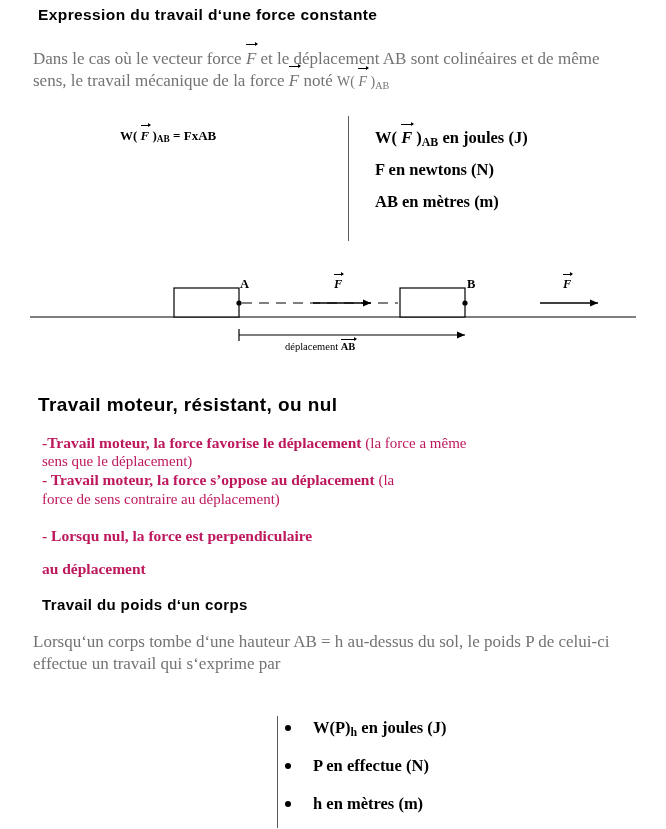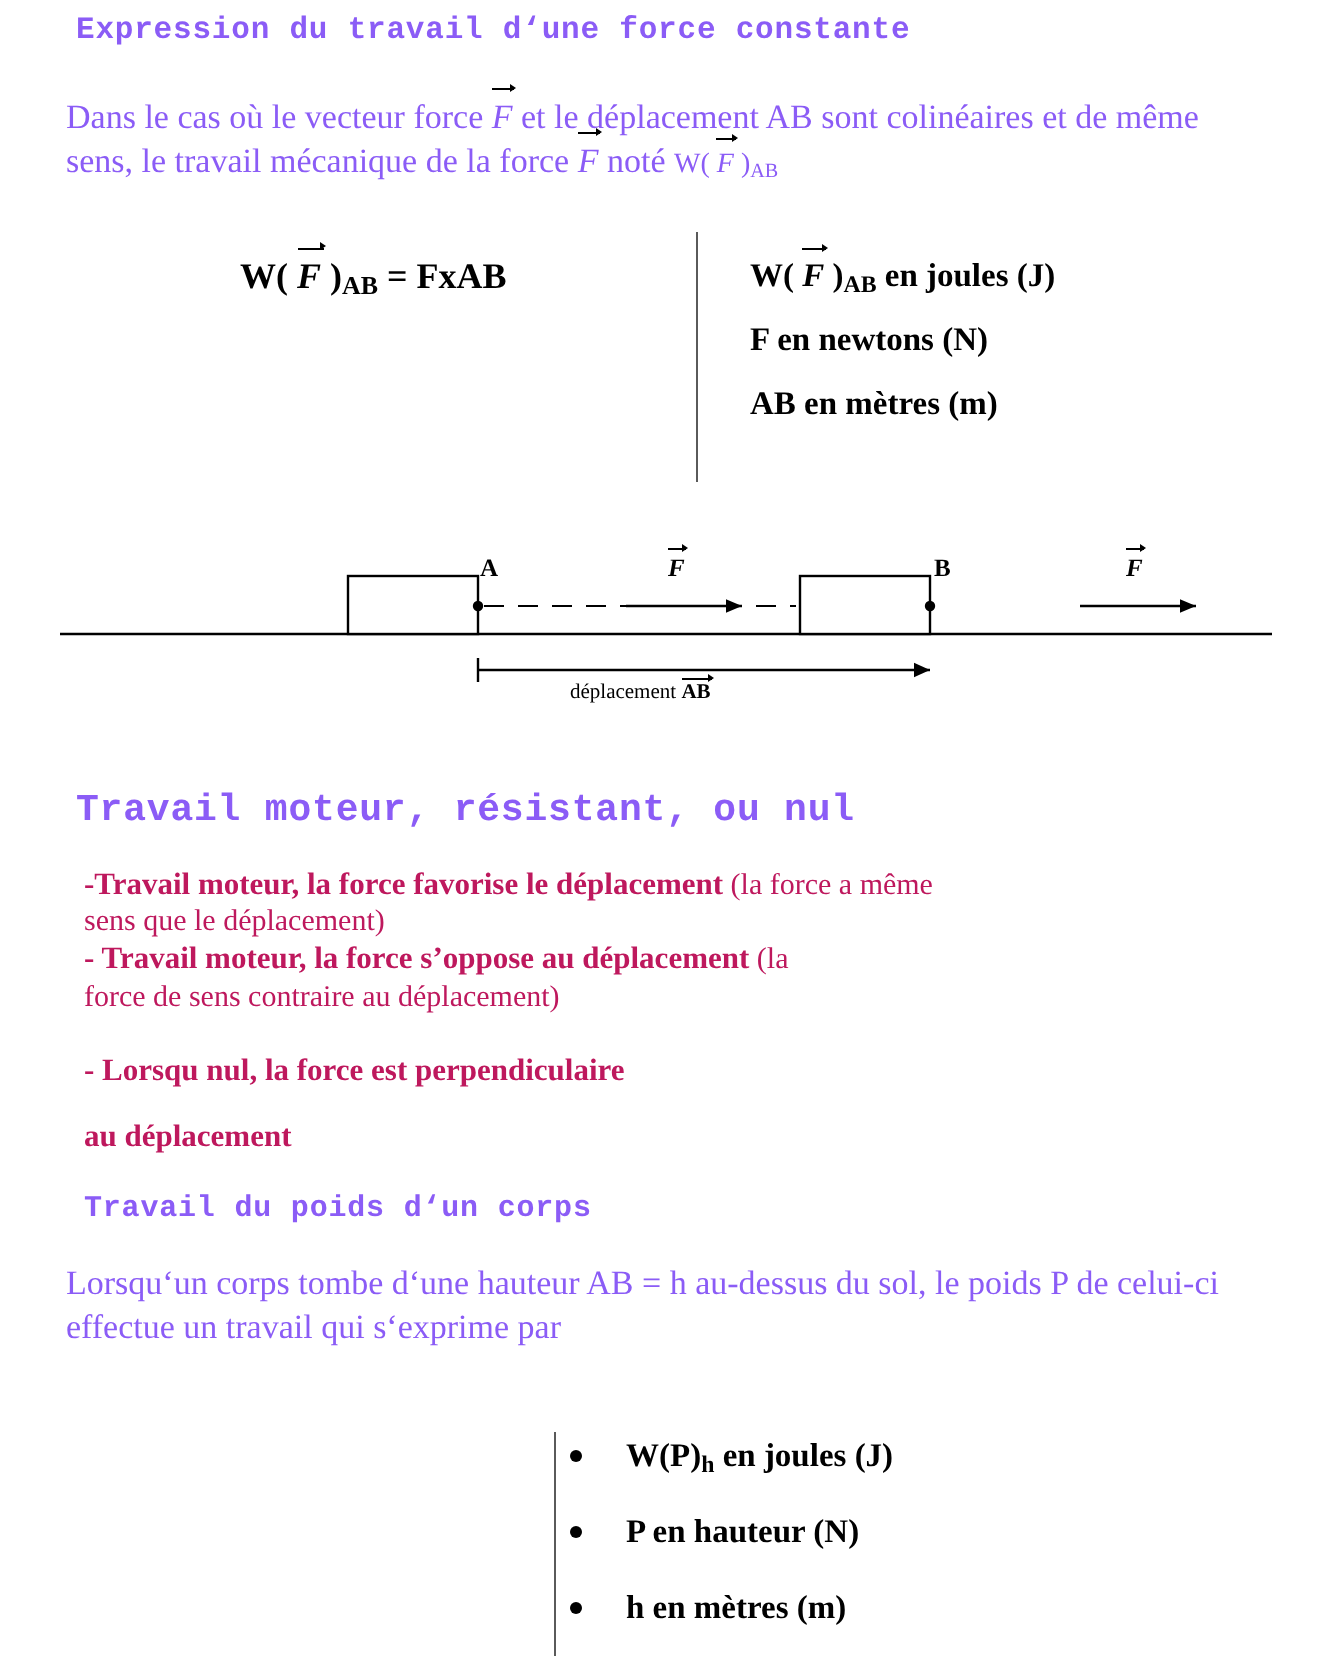--- a/index.html
+++ b/index.html
@@ -17,36 +17,36 @@
   }
   .page {
     position: relative;
     width: 666px;
     height: 829px;
   }
 
   
   .heading-orange {
     position: absolute;
-    color: #8b5cf6;
-    font-family: Liberation Mono, monospace;
+    color: #000000;
+    font-family: Liberation Sans, sans-serif;
     font-weight: bold;
     letter-spacing: 0.4px;
   }
   #h1 { left: 38px; top: 6px;  font-size: 15.5px; }
   #h2 { left: 38px; top: 394px; font-size: 19px; }
   #h3 { left: 42px; top: 596px; font-size: 15px; }
 
   
   .para {
     position: absolute;
     font-family: "Liberation Serif", serif;
     font-size: 17px;
     line-height: 22px;
-    color: #8b5cf6;
+    color: #737373;
   }
   #p1 { left: 33px; top: 48px; width: 600px; }
   #p2 { left: 33px; top: 631px; width: 610px; }
 
   .vec {
     position: relative;
     display: inline-block;
     font-style: italic;
     font-family: "Liberation Serif", serif;
   }
@@ -80,21 +80,21 @@
     left: 120px;
     top: 124px;
     width: 470px;
     height: 100px;
   }
   .formula-left {
     position: absolute;
     left: 0; top: 4px;
     font-family: "Liberation Serif", serif;
     font-weight: bold;
-    font-size: 18px;
+    font-size: 13px;
   }
   .divider-v {
     position: absolute;
     width: 0;
     border-left: 1.4px solid #5a5a5a;
   }
   #div1 { left: 228px; top: -8px; height: 125px; }
   .formula-right {
     position: absolute;
     left: 255px;
@@ -270,20 +270,20 @@
   <div class="para" id="p2">Lorsqu‘un corps tombe d‘une hauteur AB = h au-dessus du sol, le poids P de celui-ci effectue un travail qui s‘exprime par</div>
 
   <div id="formula-block-2">
 
     <div class="divider-v" id="div2"></div>
 
     <div class="f2-item" id="f2i1">
       <span class="dot"></span><span>W(P)</span><span class="sub">h</span><span> en joules (J)</span>
     </div>
     <div class="f2-item" id="f2i2">
-      <span class="dot"></span><span>P en hauteur (N)</span>
+      <span class="dot"></span><span>P en effectue (N)</span>
     </div>
     <div class="f2-item" id="f2i3">
       <span class="dot"></span><span>h en mètres (m)</span>
     </div>
   </div>
 
 </div>
 
 </body></html>

